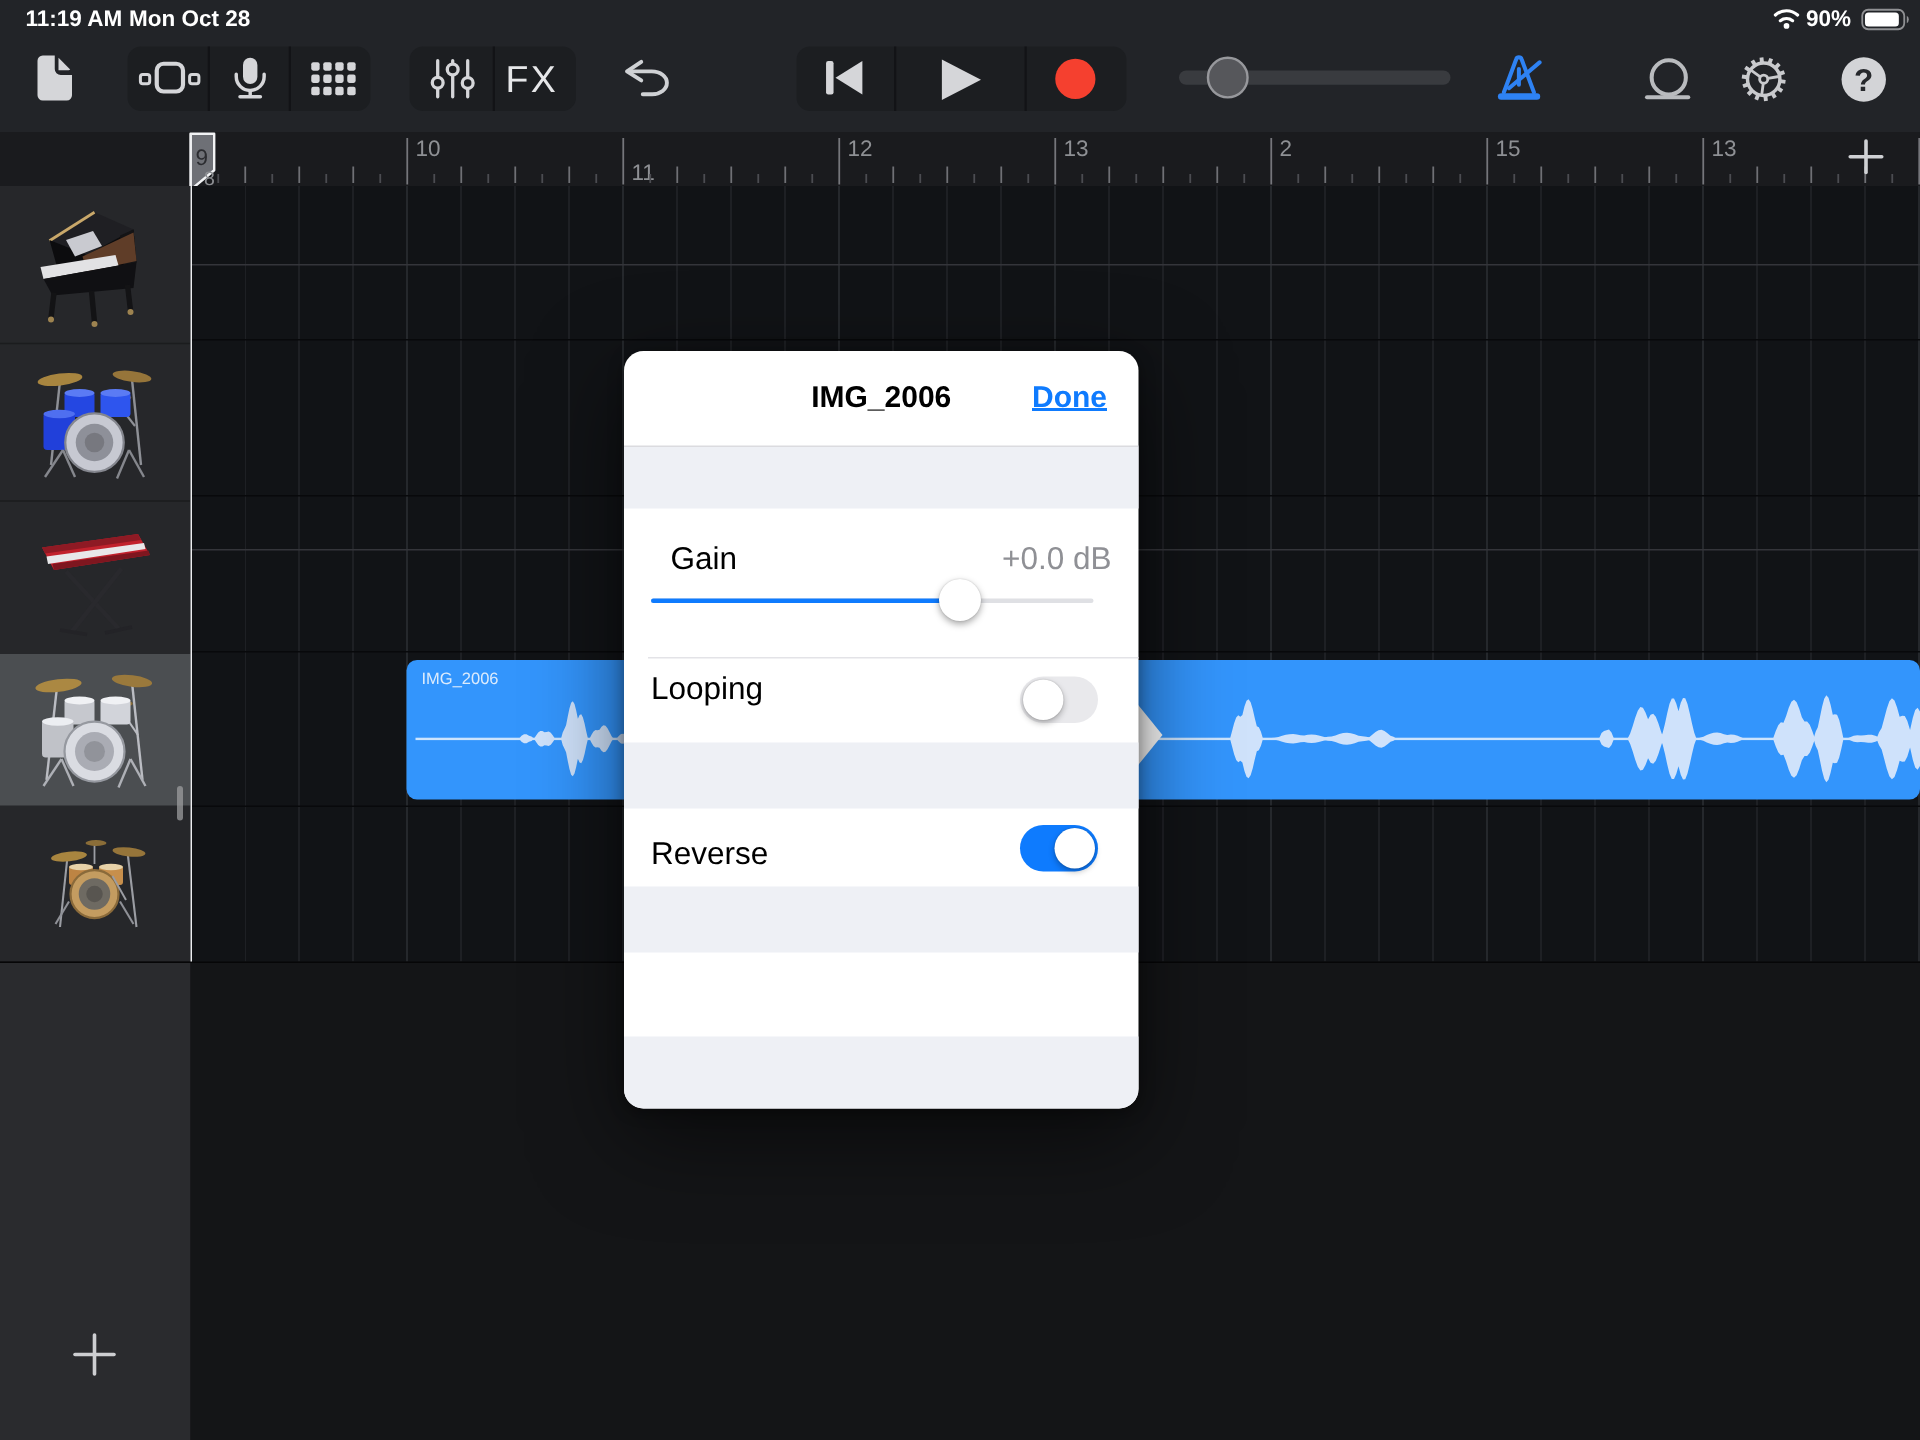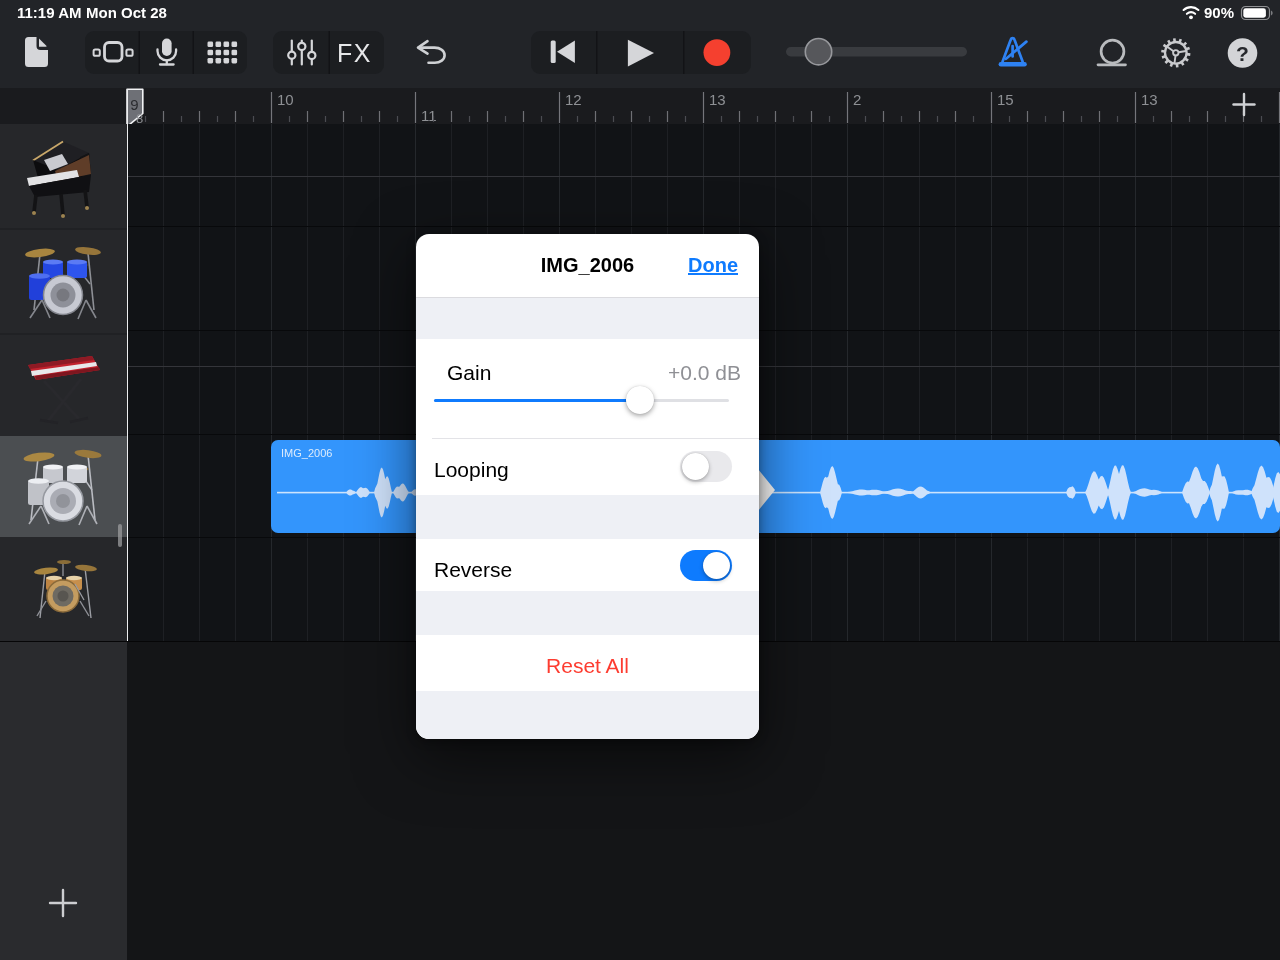--- a/index.html
+++ b/index.html
@@ -404,27 +404,26 @@
     <div id="pdone">Done</div>
     <div class="hair" style="left:0;top:63px;width:343px;"></div>
     <div class="sec" style="top:64px;height:41px;"></div>
     <div class="plabel" style="left:18px;top:127px;margin-left:13px;">Gain</div>
     <div class="plabel" style="left:0;top:127px;width:325px;text-align:right;color:#8f9095;">+0.0 dB</div>
 
     <div style="position:absolute;left:18px;top:164.5px;width:295px;height:3.5px;border-radius:2px;background:#dfe0e4;"></div>
     <div style="position:absolute;left:18px;top:164.5px;width:206px;height:3.5px;border-radius:2px;background:#0f7bfe;"></div>
     <div style="position:absolute;left:210px;top:152px;width:28px;height:28px;border-radius:50%;background:#fff;box-shadow:0 2px 5px rgba(0,0,0,.35),0 0 1px rgba(0,0,0,.2);"></div>
     <div class="hair" style="left:16px;top:203.5px;width:327px;background:#e3e3e7;"></div>
-    <div class="plabel" style="left:18px;top:224px;">Looping</div>
+    <div class="plabel" style="left:18px;top:214px;">Looping</div>
     <div class="switch" style="left:264px;top:216.5px;background:#e9e9ec;">
       <div class="knob" style="left:2px;"></div>
     </div>
     <div class="sec" style="top:260.5px;height:44px;"></div>
     <div class="plabel" style="left:18px;top:324px;">Reverse</div>
     <div class="switch" style="left:264px;top:315.5px;background:#0e7bfe;">
       <div class="knob" style="left:23px;"></div>
     </div>
     <div class="sec" style="top:357px;height:44px;"></div>
-    <div class="plabel" style="left:0;top:420px;width:343px;text-align:center;color:#fd3c30;">Reset All</div>
     <div class="sec" style="top:457px;height:48px;border-radius:0 0 13px 13px;"></div>
   </div>
 
 </div>
 
 </body></html>

